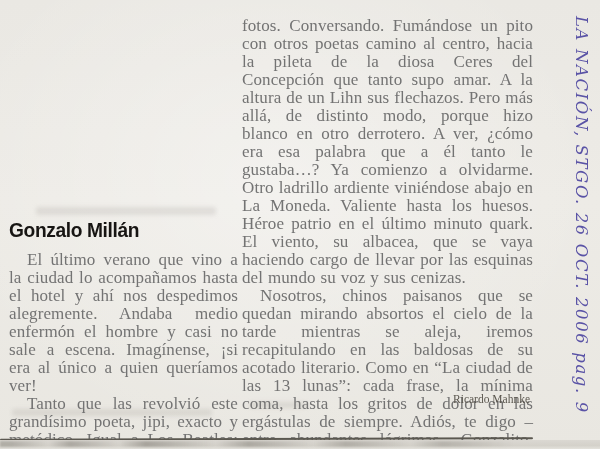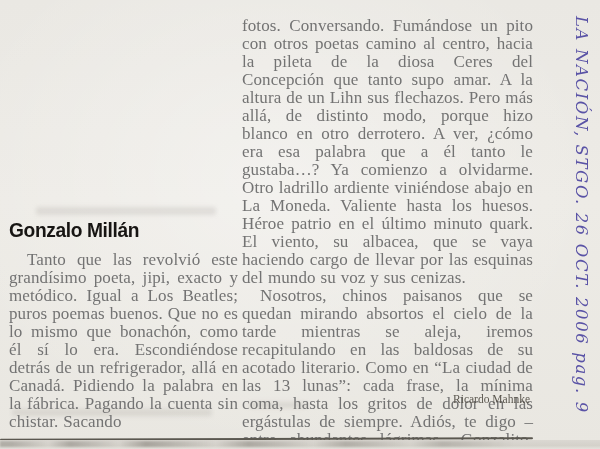--- a/index.html
+++ b/index.html
@@ -112,20 +112,21 @@
 
 <div class="scan">
 
   <div class="smudge s1"></div>
   <div class="smudge s2"></div>
   <div class="smudge s3"></div>
 
   <h1 class="headline">Gonzalo Millán</h1>
 
   <div class="col left-col">
+    <p class="indent">El último verano que vino a la ciudad lo acompañamos hasta el hotel y ahí nos despedimos alegremente. Andaba medio enfermón el hombre y casi no sale a escena. Imagínense, ¡si era al único a quien queríamos ver!</p>
     <p class="indent">Tanto que las revolvió este grandísimo poeta, jipi, exacto y metódico. Igual a Los Beatles; puros poemas buenos. Que no es lo mismo que bonachón, como él sí lo era. Escondiéndose detrás de un refrigerador, allá en Canadá. Pidiendo la palabra en la fábrica. Pagando la cuenta sin chistar. Sacando</p>
   </div>
 
   <div class="col right-col">
     <p>fotos. Conversando. Fumándose un pito con otros poetas camino al centro, hacia la pileta de la diosa Ceres del Concepción que tanto supo amar. A la altura de un Lihn sus flechazos. Pero más allá, de distinto modo, porque hizo blanco en otro derrotero. A ver, ¿cómo era esa palabra que a él tanto le gustaba…? Ya comienzo a olvidarme. Otro ladrillo ardiente viniéndose abajo en La Moneda. Valiente hasta los huesos. Héroe patrio en el último minuto quark. El viento, su albacea, que se vaya haciendo cargo de llevar por las esquinas del mundo su voz y sus cenizas.</p>
     <p class="indent">Nosotros, chinos paisanos que se quedan mirando absortos el cielo de la tarde mientras se aleja, iremos recapitulando en las baldosas de su acotado literario. Como en “La ciudad de las 13 lunas”: cada frase, la mínima coma, hasta los gritos de dolor en las ergástulas de siempre. Adiós, te digo –entre abundantes lágrimas– Gonzalito, querido amigo. No vuelvas nunca más. Ahora, ándate a encender un cigarro tranquilo y encamínate hacia el centro del pillán, de una buena vez. Las muchachas ya salieron a buscarte. Don Chicho querrá darte un fuerte abrazo, por supuesto. ¡Marrichiweu!</p>
   </div>
 
   <div class="byline">
     <div>Ricardo Mahnke</div>

